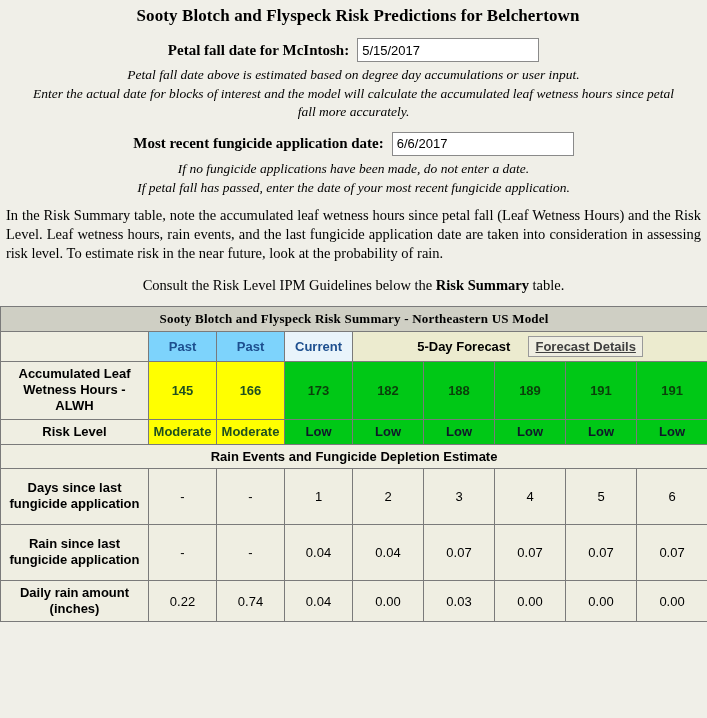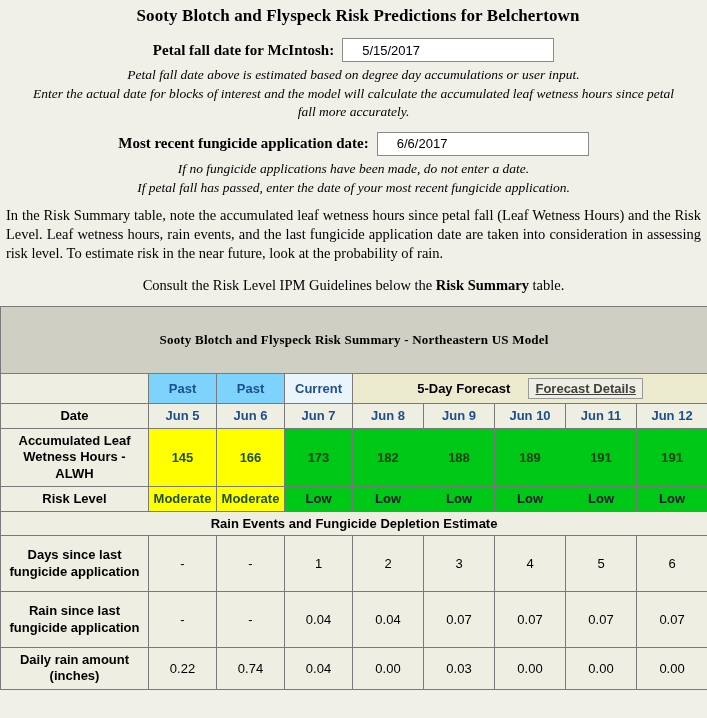--- a/index.html
+++ b/index.html
@@ -31,21 +31,21 @@
     gap: 8px;
     margin: 2px 0 4px 0;
   }
   .field-label {
     font-size: 15px;
     font-weight: bold;
   }
   .field-input {
     font-family: "Liberation Sans", sans-serif;
     font-size: 13px;
-    padding: 2px 19px;
+    padding: 2px 4px;
     border: 1px solid #8a8a8a;
     background: #ffffff;
     color: #000;
     height: 18px;
     box-sizing: content-box;
   }
   .w1 { width: 172px; }
   .w2 { width: 172px; }
   .note {
     text-align: center;
@@ -79,21 +79,21 @@
     text-align: center;
     vertical-align: middle;
     font-size: 13px;
     padding: 4px 2px;
   }
   .hdr-banner {
     background: #cfcfc4;
     font-family: "Liberation Serif", serif;
     font-size: 19px;
     font-weight: bold;
-    padding: 25px 0 !important;
+    padding: 4px 0 !important;
     letter-spacing: 0.2px;
   }
   .col-label {
     background: #efeee2;
     font-weight: bold;
     font-size: 13px;
     text-align: center;
   }
   .rowlabel {
     background: #efeee2;
@@ -195,31 +195,20 @@
       <tr>
         <td class="col-label"></td>
         <td class="past-head">Past</td>
         <td class="past-head">Past</td>
         <td class="current-head">Current</td>
         <td class="forecast-head" colspan="5">
           <span>5-Day Forecast</span>
           &nbsp;&nbsp;&nbsp;
           <span class="forecast-link">Forecast Details</span>
         </td>
-      </tr>
-      <tr>
-        <td class="rowlabel">Date</td>
-        <td class="date-cell">Jun 5</td>
-        <td class="date-cell">Jun 6</td>
-        <td class="date-cell">Jun 7</td>
-        <td class="date-cell">Jun 8</td>
-        <td class="date-cell">Jun 9</td>
-        <td class="date-cell">Jun 10</td>
-        <td class="date-cell">Jun 11</td>
-        <td class="date-cell">Jun 12</td>
       </tr>
       <tr class="tall">
         <td class="rowlabel">Accumulated Leaf Wetness Hours - ALWH</td>
         <td class="yellow">145</td>
         <td class="yellow">166</td>
         <td class="green">173</td>
         <td class="green">182</td>
         <td class="green">188</td>
         <td class="green">189</td>
         <td class="green">191</td>

